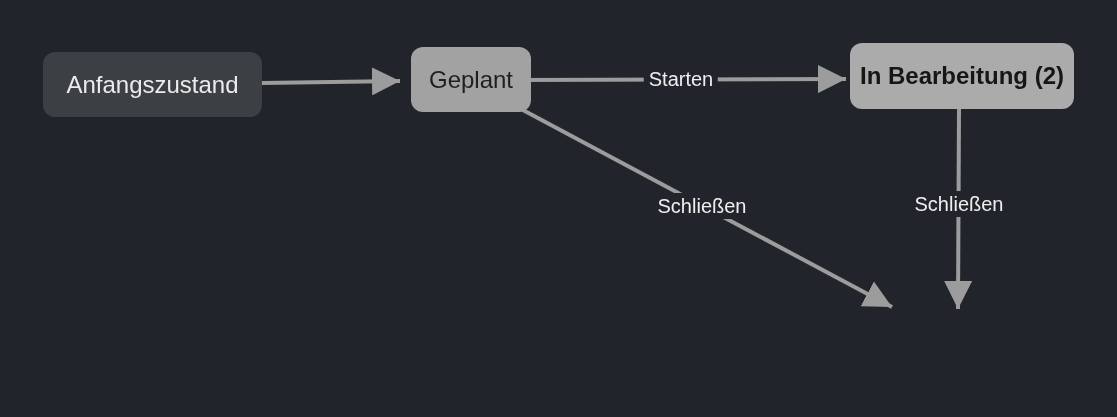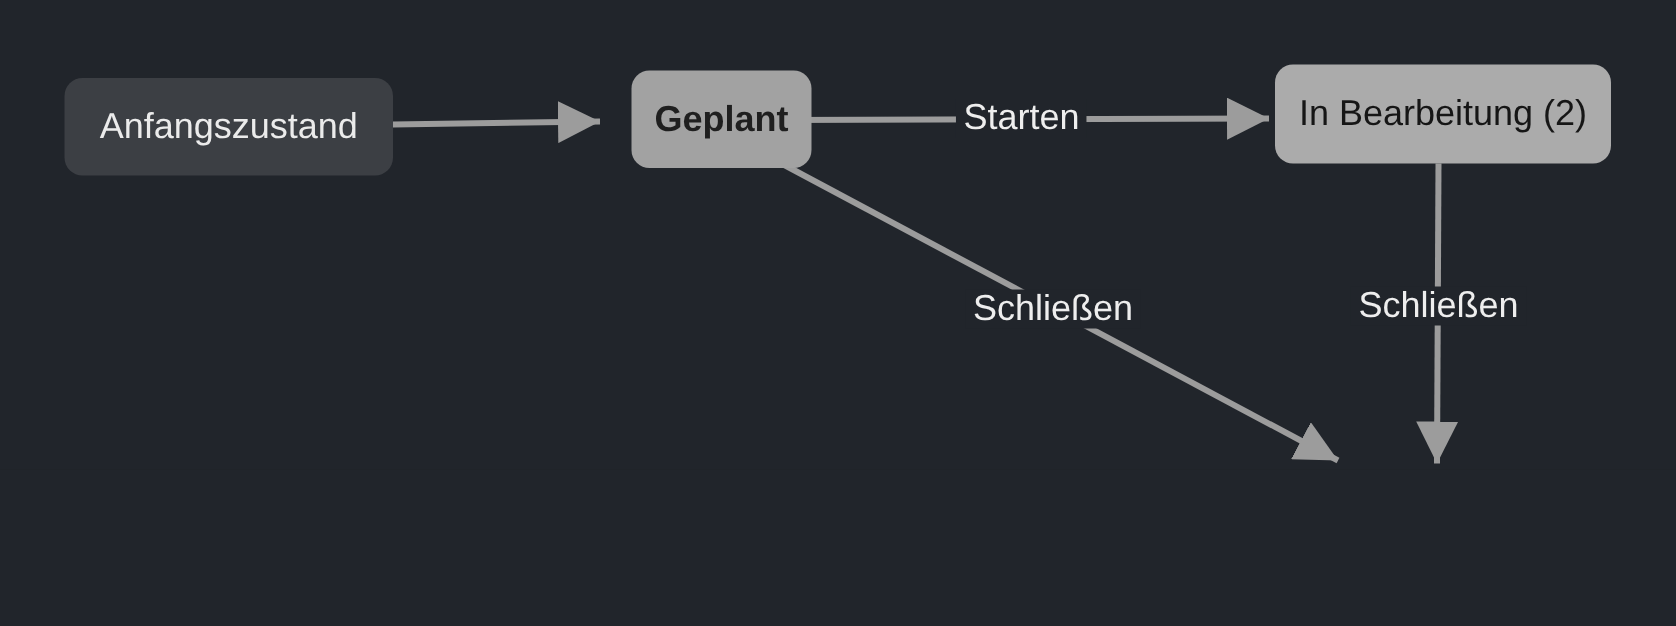--- a/index.html
+++ b/index.html
@@ -42,28 +42,28 @@
     background: #3c3f44;
     color: #ebebeb;
   }
   .node-light {
     background: #a2a2a2;
     color: #1f1f1f;
   }
   .node-light-active {
     background: #ababab;
     color: #161616;
-    font-weight: 400;
+    font-weight: 700;
   }
   .edge-label {
     position: absolute;
     transform: translate(-50%, -50%);
     color: #eeeeee;
     background: #21252b;
-    font-size: 24px;
+    font-size: 20px;
     line-height: 26px;
     padding: 0 5px;
     white-space: nowrap;
   }
 </style>
 </head>
 <body>
 
 <div class="canvas">
 
@@ -80,21 +80,21 @@
 
     <line class="edge-line" x1="521" y1="109" x2="892" y2="307" marker-end="url(#arrowhead)"></line>
 
     <line class="edge-line" x1="959" y1="109" x2="958" y2="309" marker-end="url(#arrowhead)"></line>
   </svg>
 
   <div class="node node-dark" style="left:43px; top:52px; width:219px; height:65px;">
     <span>Anfangszustand</span>
   </div>
 
-  <div class="node node-light" style="left:421px; top:47px; width:120px; height:65px;font-weight:bold;">
+  <div class="node node-light" style="left:411px; top:47px; width:120px; height:65px;">
     <span>Geplant</span>
   </div>
 
   <div class="node node-light-active" style="left:850px; top:43px; width:224px; height:66px;">
     <span>In Bearbeitung (2)</span>
   </div>
 
 
   <div class="edge-label" style="left:681px; top:79px;">Starten</div>
 

